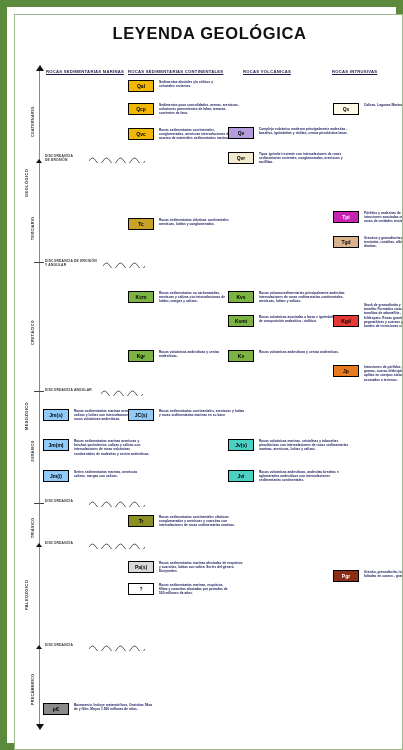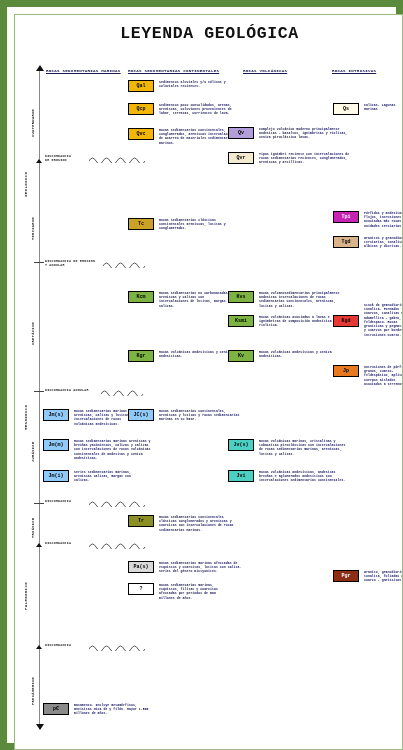--- a/index.html
+++ b/index.html
@@ -100,21 +100,21 @@
     font-size:3.2px;line-height:1.32;
     color:#16165a;
     font-weight:bold;
     letter-spacing:.05px;
   }
 </style>
 </head>
 <body>
 
 <div id="frame" style="border-color: rgb(92, 138, 60);">
-  <div id="inner" style="border-color: rgb(157, 185, 138); font-family: Liberation Mono, monospace;">
+  <div id="inner" style="border-color: rgb(157, 185, 138);">
 
     <div id="title">LEYENDA GEOLÓGICA</div>
 
     <div class="colhead" style="left:31px;top:54px;">ROCAS SEDIMENTARIAS  MARINAS</div>
     <div class="colhead" style="left:113px;top:54px;">ROCAS  SEDIMENTARIAS  CONTINENTALES</div>
     <div class="colhead" style="left:228px;top:54px;">ROCAS VOLCÁNICAS</div>
     <div class="colhead" style="left:317px;top:54px;">ROCAS INTRUSIVAS</div>
 
     <div id="axis-line"></div>
     <div class="axis-arrow up"></div>

